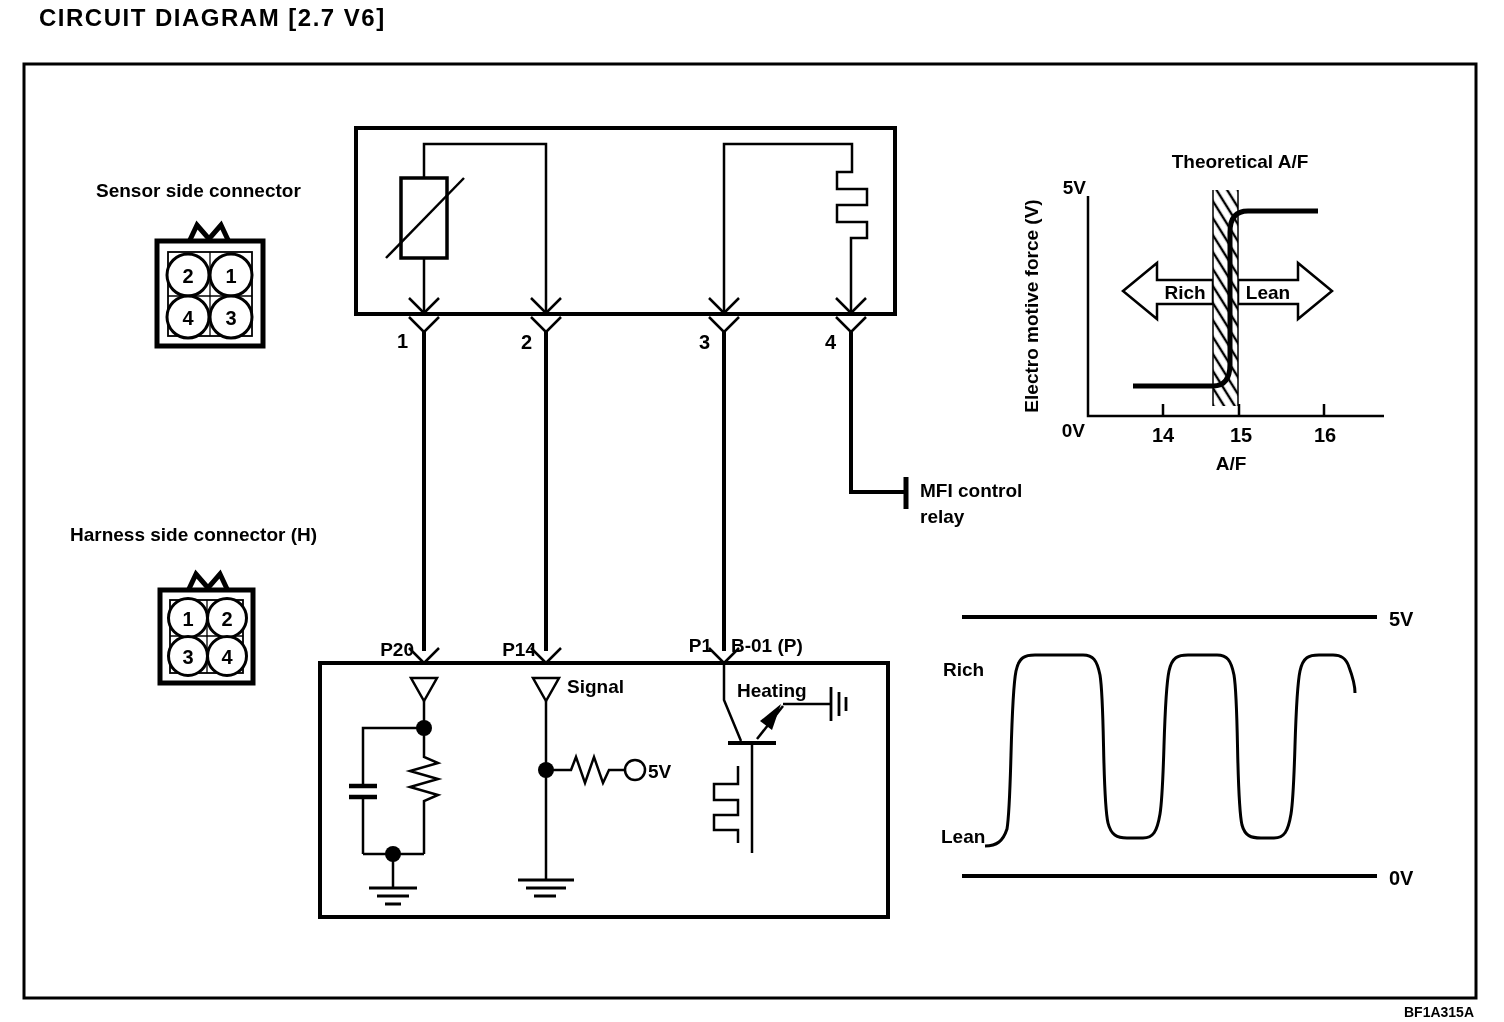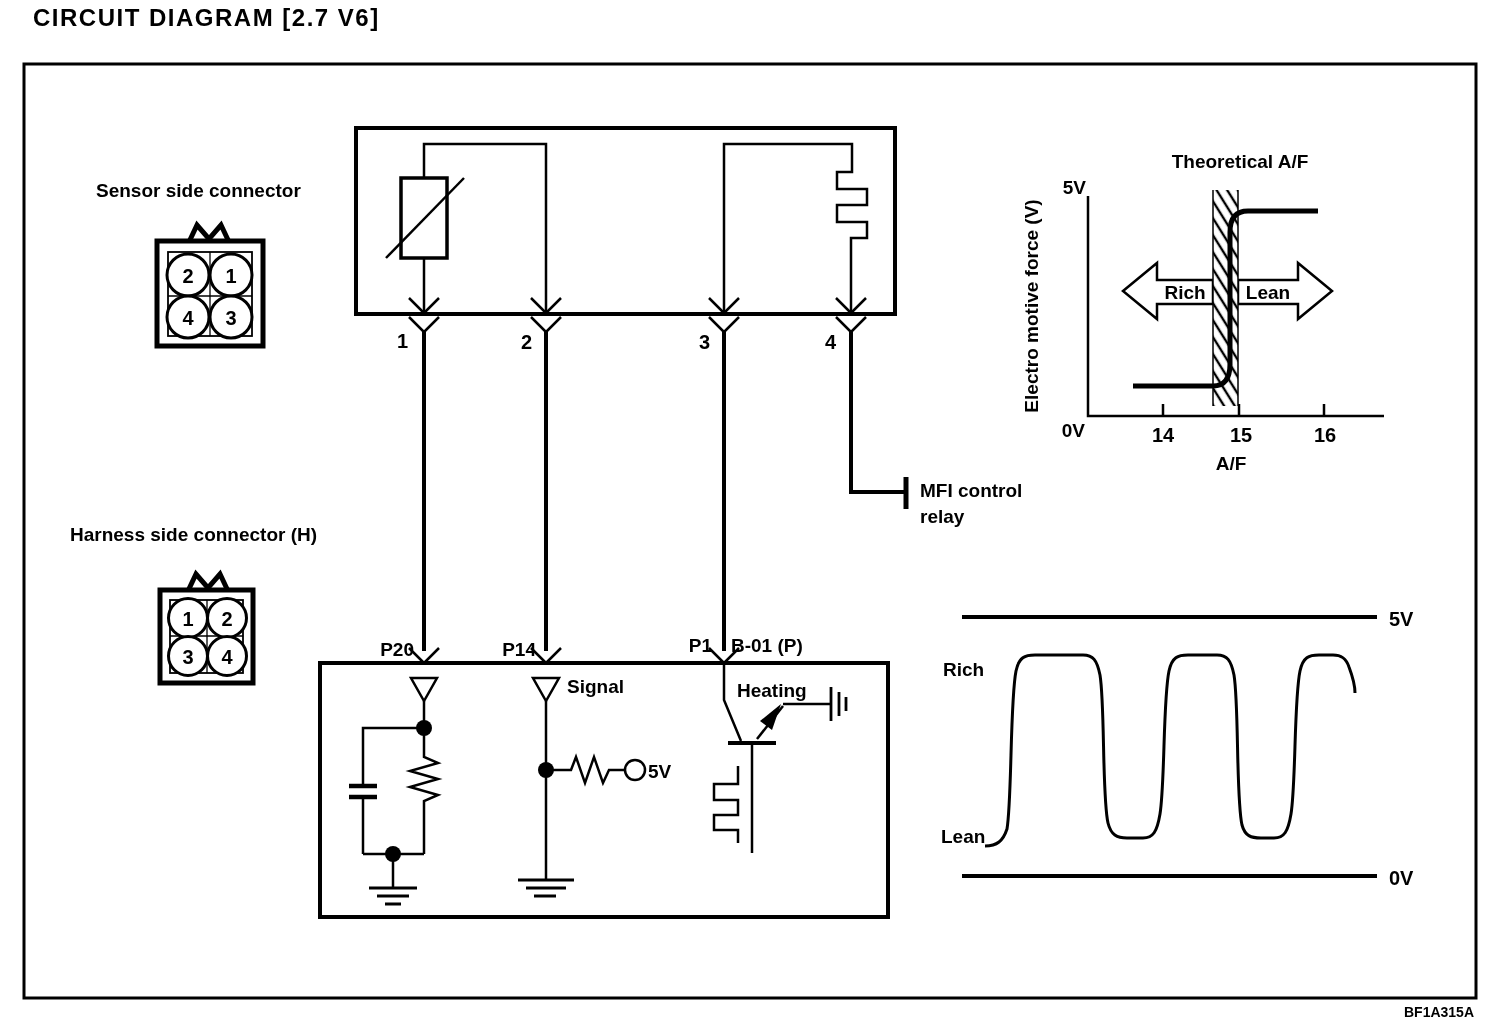--- a/index.html
+++ b/index.html
@@ -1,18 +1,18 @@
 <!DOCTYPE html>
 <html><head>
 <meta charset="utf-8">
 <style>
   html,body{margin:0;padding:0;background:#ffffff;}
   .page{position:relative;width:1504px;height:1022px;background:#ffffff;
         font-family:"Liberation Sans",sans-serif;color:#000;overflow:hidden;}
-  .title{position:absolute;left:33px;top:4px;font-size:24px;font-weight:700;
+  .title{position:absolute;left:39px;top:4px;font-size:24px;font-weight:700;
          letter-spacing:1.5px;color:#000;text-align:right;}
   svg text{font-family:"Liberation Sans",sans-serif;fill:#000;}
   .lbl{font-size:19px;font-weight:600;}
   .lbl-sm{font-size:20px;font-weight:600;}
   .code{font-size:14px;font-weight:600;}
 </style>
 </head>
 <body>
 
 <div class="page">

